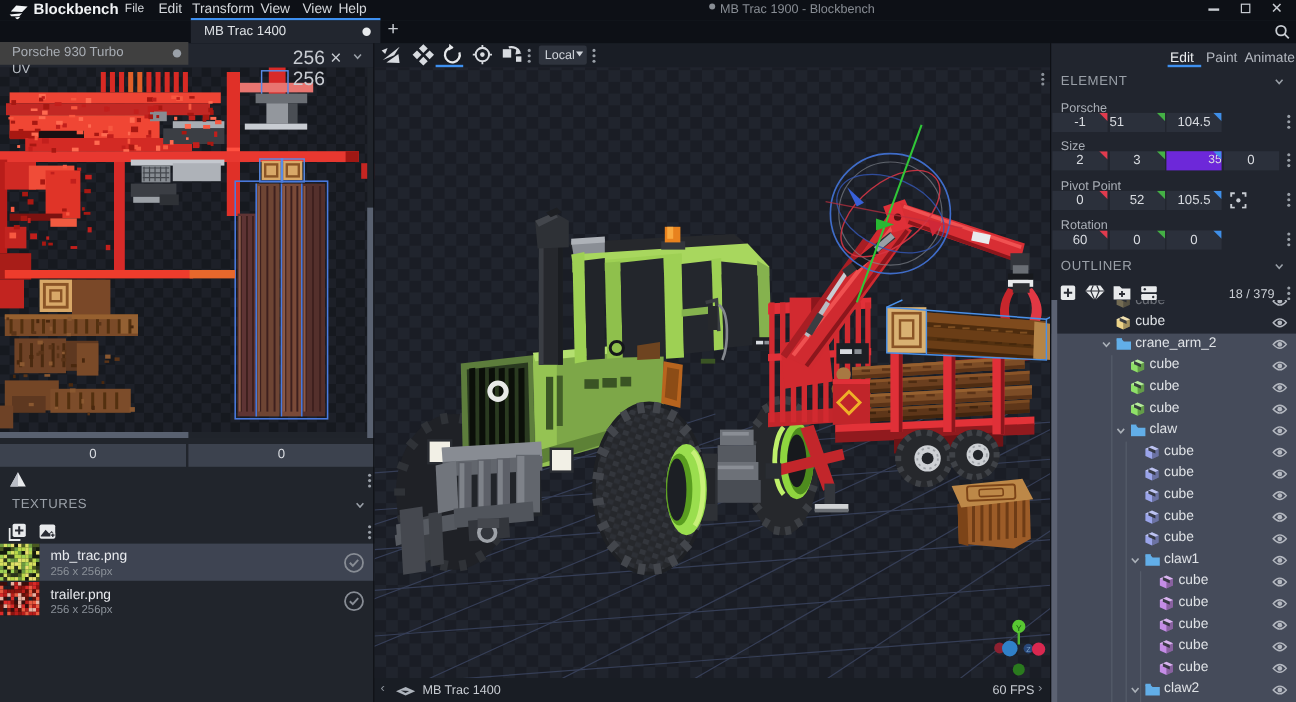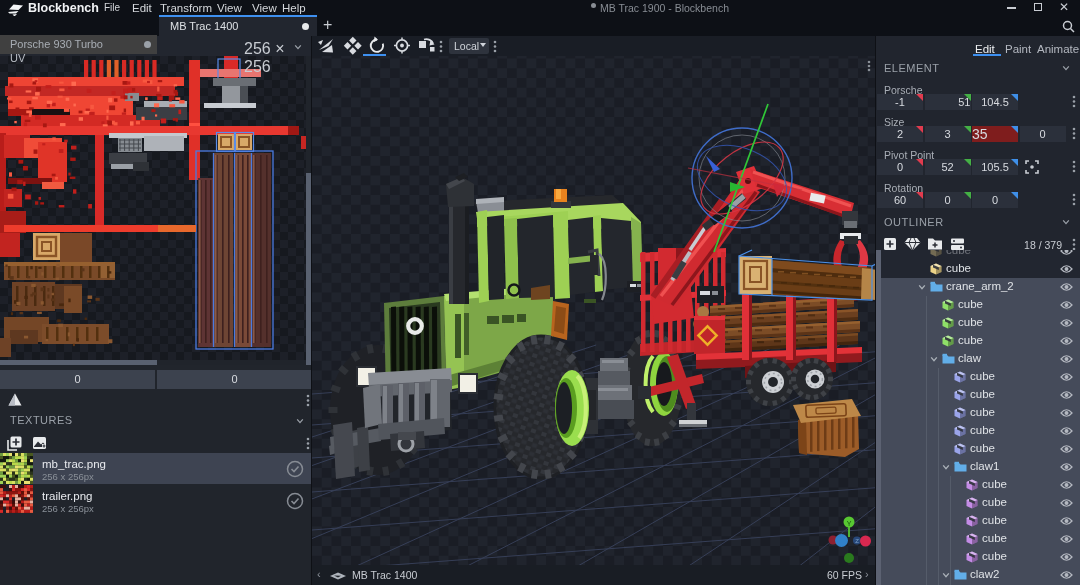--- a/index.html
+++ b/index.html
@@ -1012,31 +1012,31 @@
     <div style="position:absolute;left:99px;top:7px;font-size:11.5px;color:#eceef0">Edit</div>
     <div style="position:absolute;left:97px;top:18px;width:28px;height:2px;background:#3e90f0"></div>
     <div style="position:absolute;left:129px;top:7px;font-size:11.5px;color:#b4b8c0">Paint</div>
     <div style="position:absolute;left:161px;top:7px;font-size:11.5px;color:#b4b8c0">Animate</div>
     <div style="position:absolute;left:8px;top:26px;font-size:11px;letter-spacing:0.5px;color:#9aa0a8">ELEMENT</div>
     <svg width="8" height="8" viewBox="0 0 10 10" style="position:absolute;left:186px;top:28px">
       <path d="M1.5,3 L5,7 L8.5,3" fill="none" stroke="#9aa0a8" stroke-width="1.6"></path>
     </svg>
     <div style="position:absolute;left:8px;top:48px;font-size:10.5px;color:#a9aeb6">Porsche</div>
     <div style="position:absolute;left:1.0px;top:58px;width:46px;height:16px;background:#2b303b;overflow:hidden;text-align:center;font-size:11px;color:#d8dbe0;line-height:16px">-1<div style="position:absolute;right:0;top:0;width:0;height:0;border-left:7px solid transparent;border-top:7px solid #e13b4e"></div></div>
-    <div style="position:absolute;left:48.5px;top:58px;width:46px;height:16px;background:#2b303b;overflow:hidden;text-align:right;font-size:11px;color:#d8dbe0;line-height:16px">51<div style="position:absolute;right:0;top:0;width:0;height:0;border-left:7px solid transparent;border-top:7px solid #44b045"></div></div>
+    <div style="position:absolute;left:48.5px;top:58px;width:46px;height:16px;background:#2b303b;overflow:hidden;text-align:left;font-size:11px;color:#d8dbe0;line-height:16px">51<div style="position:absolute;right:0;top:0;width:0;height:0;border-left:7px solid transparent;border-top:7px solid #44b045"></div></div>
     <div style="position:absolute;left:96.0px;top:58px;width:46px;height:16px;background:#2b303b;overflow:hidden;text-align:center;font-size:11px;color:#d8dbe0;line-height:16px">104.5<div style="position:absolute;right:0;top:0;width:0;height:0;border-left:7px solid transparent;border-top:7px solid #3f8fe8"></div></div>
     <svg width="4" height="13" viewBox="0 0 4 13" style="position:absolute;left:196px;top:59px">
       <circle cx="2" cy="2" r="1.3" fill="#9aa0a8"></circle>
       <circle cx="2" cy="6.5" r="1.3" fill="#9aa0a8"></circle>
       <circle cx="2" cy="11" r="1.3" fill="#9aa0a8"></circle>
     </svg>
     <div style="position:absolute;left:8px;top:80px;font-size:10.5px;color:#a9aeb6">Size</div>
     <div style="position:absolute;left:1.0px;top:90px;width:46px;height:16px;background:#2b303b;overflow:hidden;text-align:center;font-size:11px;color:#d8dbe0;line-height:16px">2<div style="position:absolute;right:0;top:0;width:0;height:0;border-left:7px solid transparent;border-top:7px solid #e13b4e"></div></div>
     <div style="position:absolute;left:48.5px;top:90px;width:46px;height:16px;background:#2b303b;overflow:hidden;text-align:center;font-size:11px;color:#d8dbe0;line-height:16px">3<div style="position:absolute;right:0;top:0;width:0;height:0;border-left:7px solid transparent;border-top:7px solid #44b045"></div></div>
-    <div style="position:absolute;left:96.0px;top:90px;width:46px;height:16px;background:#7f1d1d;overflow:hidden;text-align:left;font-size:14px;color:#d8dbe0;line-height:16px">35<div style="position:absolute;right:0;top:0;width:0;height:0;border-left:7px solid transparent;border-top:7px solid #3f8fe8"></div></div>
+    <div style="position:absolute;left:96.0px;top:90px;width:46px;height:16px;background:#6d28d9;overflow:hidden;text-align:right;font-size:10px;color:#d8dbe0;line-height:16px">35<div style="position:absolute;right:0;top:0;width:0;height:0;border-left:7px solid transparent;border-top:7px solid #3f8fe8"></div></div>
     <div style="position:absolute;left:143.5px;top:90px;width:46px;height:16px;background:#2b303b;overflow:hidden;text-align:center;font-size:11px;color:#d8dbe0;line-height:16px">0</div>
     <svg width="4" height="13" viewBox="0 0 4 13" style="position:absolute;left:196px;top:91px">
       <circle cx="2" cy="2" r="1.3" fill="#9aa0a8"></circle>
       <circle cx="2" cy="6.5" r="1.3" fill="#9aa0a8"></circle>
       <circle cx="2" cy="11" r="1.3" fill="#9aa0a8"></circle>
     </svg>
     <div style="position:absolute;left:8px;top:113px;font-size:10.5px;color:#a9aeb6">Pivot Point</div>
     <div style="position:absolute;left:1.0px;top:123px;width:46px;height:16px;background:#2b303b;overflow:hidden;text-align:center;font-size:11px;color:#d8dbe0;line-height:16px">0<div style="position:absolute;right:0;top:0;width:0;height:0;border-left:7px solid transparent;border-top:7px solid #e13b4e"></div></div>
     <div style="position:absolute;left:48.5px;top:123px;width:46px;height:16px;background:#2b303b;overflow:hidden;text-align:center;font-size:11px;color:#d8dbe0;line-height:16px">52<div style="position:absolute;right:0;top:0;width:0;height:0;border-left:7px solid transparent;border-top:7px solid #44b045"></div></div>
     <div style="position:absolute;left:96.0px;top:123px;width:46px;height:16px;background:#2b303b;overflow:hidden;text-align:center;font-size:11px;color:#d8dbe0;line-height:16px">105.5<div style="position:absolute;right:0;top:0;width:0;height:0;border-left:7px solid transparent;border-top:7px solid #3f8fe8"></div></div>

